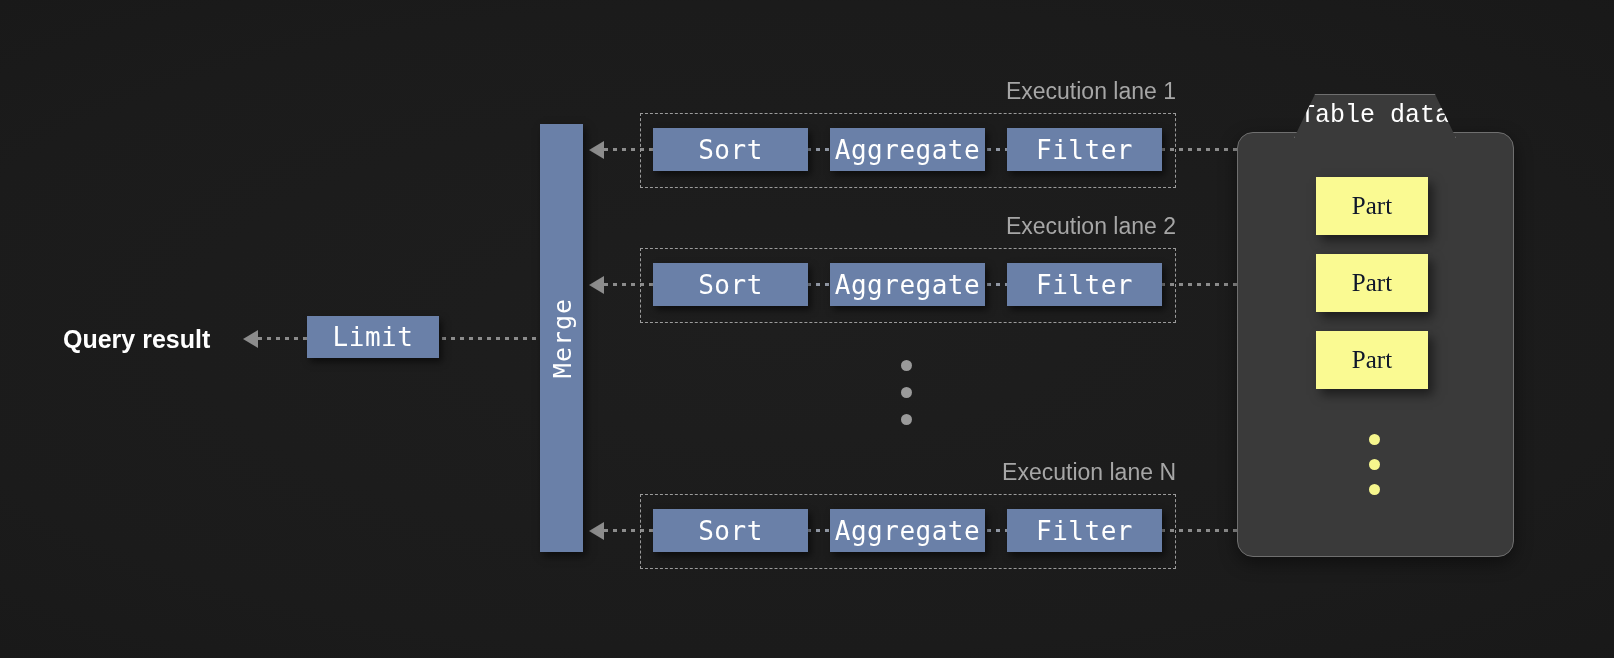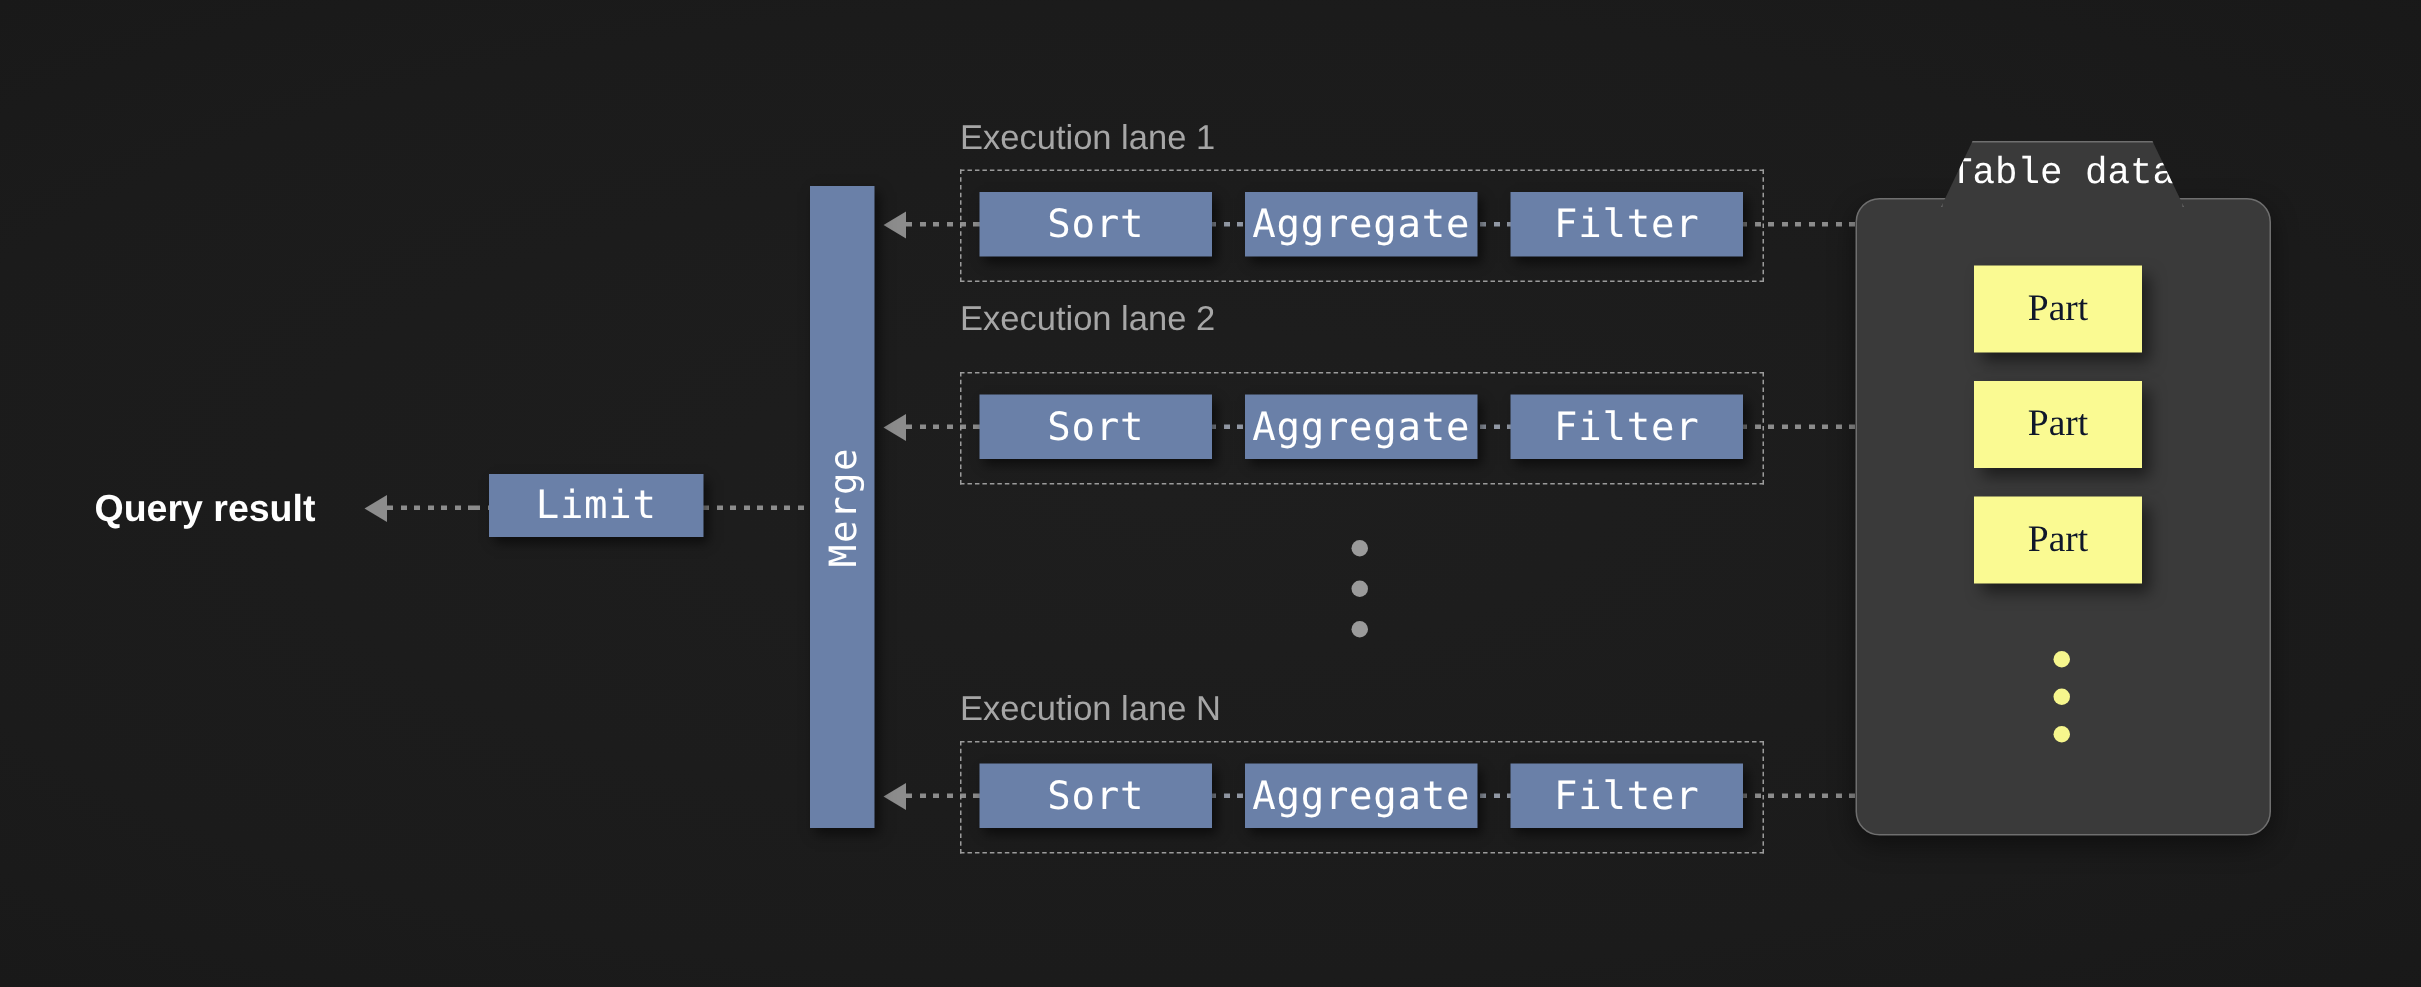--- a/index.html
+++ b/index.html
@@ -82,21 +82,21 @@
     letter-spacing: 1px;
     white-space: nowrap;
   }
 
   
   .lane-title {
     position: absolute;
     color: #a6a6a6;
     font-size: 23px;
     white-space: nowrap;
-    text-align: left;
+    text-align: right;
   }
   .lane-frame {
     position: absolute;
     border: 1px dashed #9b9b9b;
     box-sizing: border-box;
     z-index: 1;
   }
 
   
   .plain-label {
@@ -174,37 +174,37 @@
 <body>
 
 <div id="canvas">
 
   <div class="plain-label" style="left:63px; top:325px;">Query result</div>
 
   <div class="arrowhead" style="left:243px; top:330px;"></div>
   <div class="dotline" style="left:258px; top:337px; width:58px;"></div>
 
   <div class="dotline" style="left:316px; top:337px; width:226px;"></div>
-  <div class="op-box" style="left:326px; top:316px; width:143px; height:42px;">Limit</div>
+  <div class="op-box" style="left:307px; top:316px; width:132px; height:42px;">Limit</div>
 
   <div id="merge-bar">
     <span class="merge-label">Merge</span>
   </div>
 
   <div class="lane-title" style="left:640px; top:78px; width:536px;">Execution lane 1</div>
   <div class="lane-frame" style="left:640px; top:113px; width:536px; height:75px;"></div>
   <div class="arrowhead" style="left:589px; top:141px;"></div>
   <div class="dotline" style="left:604px; top:148px; width:50px;"></div>
   <div class="dotline dim" style="left:654px; top:148px; width:507px;"></div>
   <div class="dotline" style="left:1161px; top:148px; width:80px;"></div>
   <div class="op-box" style="left:653px; top:128px; width:155px; height:43px;">Sort</div>
   <div class="op-box" style="left:830px; top:128px; width:155px; height:43px;">Aggregate</div>
   <div class="op-box" style="left:1007px; top:128px; width:155px; height:43px;">Filter</div>
 
-  <div class="lane-title" style="left:640px; top:199px; width:536px;">Execution lane 2</div>
+  <div class="lane-title" style="left:640px; top:213px; width:536px;">Execution lane 2</div>
   <div class="lane-frame" style="left:640px; top:248px; width:536px; height:75px;"></div>
   <div class="arrowhead" style="left:589px; top:276px;"></div>
   <div class="dotline" style="left:604px; top:283px; width:50px;"></div>
   <div class="dotline dim" style="left:654px; top:283px; width:507px;"></div>
   <div class="dotline" style="left:1161px; top:283px; width:80px;"></div>
   <div class="op-box" style="left:653px; top:263px; width:155px; height:43px;">Sort</div>
   <div class="op-box" style="left:830px; top:263px; width:155px; height:43px;">Aggregate</div>
   <div class="op-box" style="left:1007px; top:263px; width:155px; height:43px;">Filter</div>
 
   <div class="vdots gray" style="left:901px; top:360px;">

